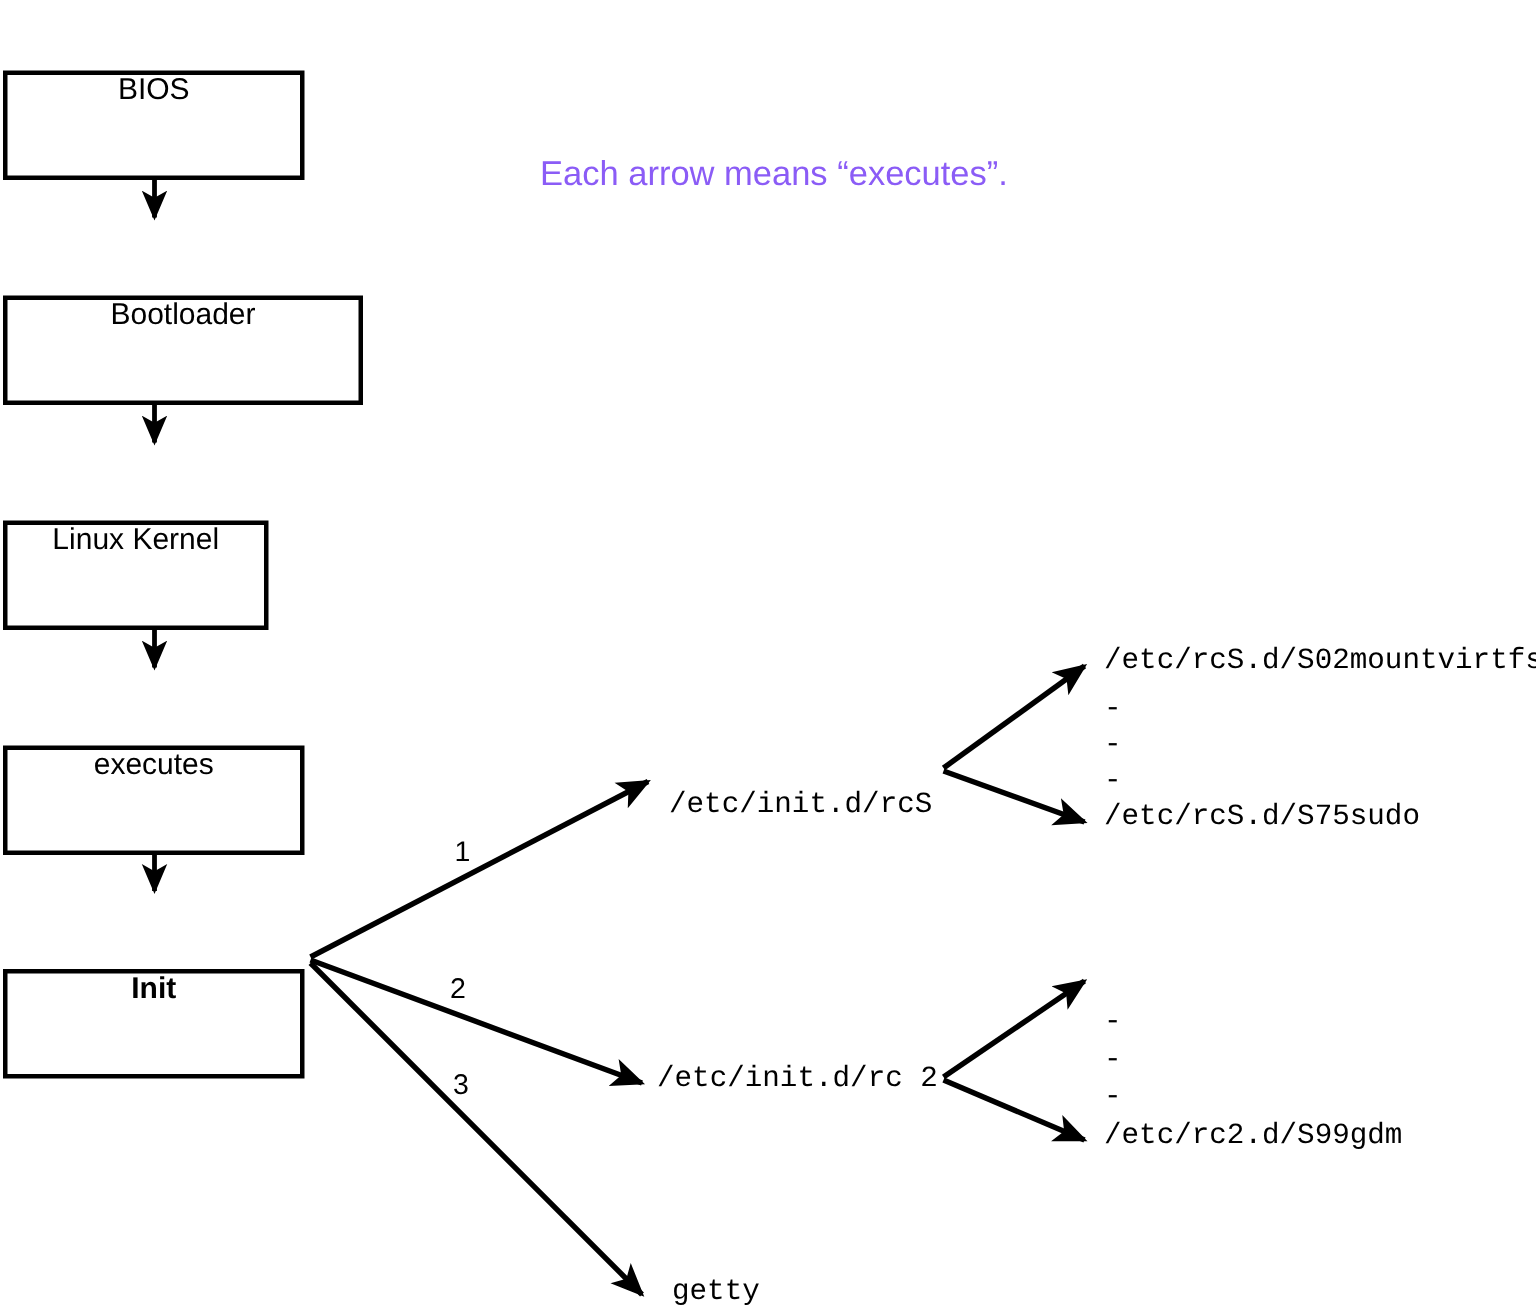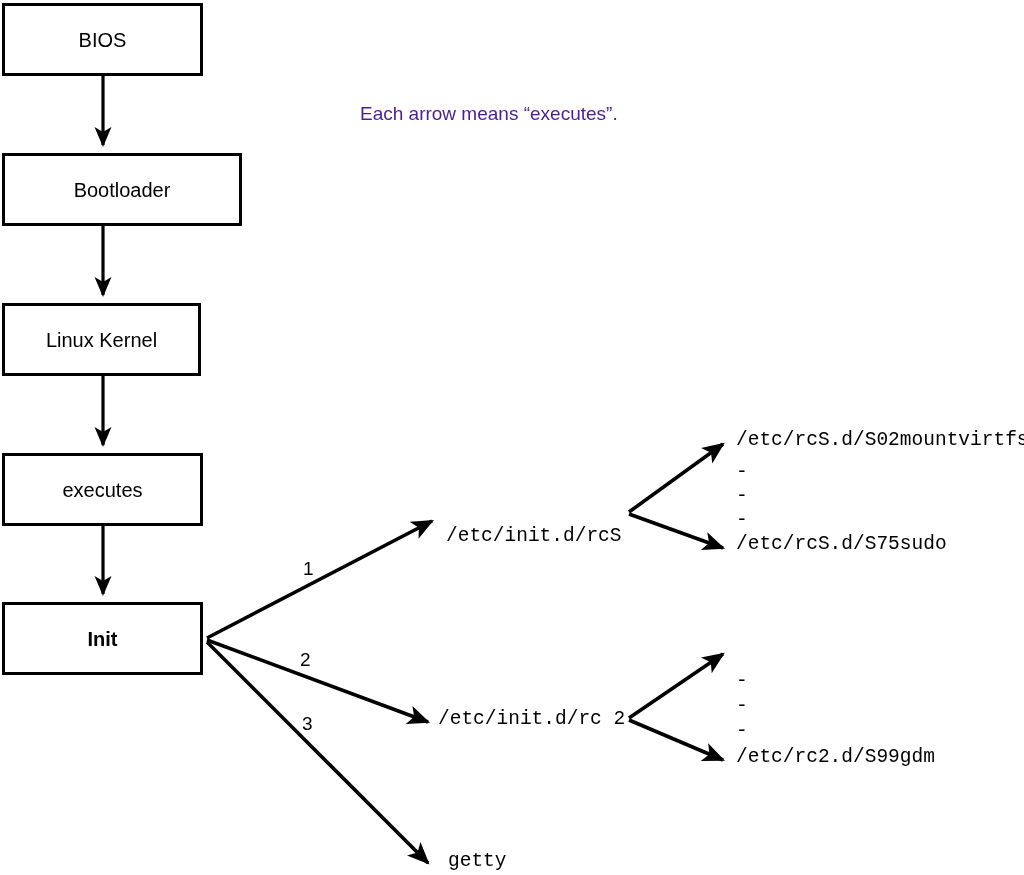--- a/index.html
+++ b/index.html
@@ -26,22 +26,23 @@
     width: 1024px;
     height: 875px;
     display: block;
   }
   .node-box {
     position: absolute;
     box-sizing: border-box;
     background: #ffffff;
     border: 3px solid #000000;
     display: flex;
-    align-items: center;
+    align-items: flex-start;
     justify-content: center;
+    margin-top: 44px;
   }
   .node-label {
     font-family: "Liberation Sans", sans-serif;
     font-size: 20px;
     line-height: 1;
     color: #000000;
     white-space: nowrap;
   }
   .mono-label {
     position: absolute;
@@ -63,23 +64,23 @@
     position: absolute;
     font-family: "Liberation Sans", sans-serif;
     font-size: 19px;
     line-height: 1;
     color: #000000;
     white-space: nowrap;
   }
   .caption-text {
     position: absolute;
     font-family: "Liberation Sans", sans-serif;
-    font-size: 19px;
+    font-size: 23px;
     line-height: 1;
-    color: #4c1d95;
+    color: #8b5cf6;
     white-space: nowrap;
   }
 </style>
 </head>
 <body>
 
 <div id="diagram-root">
 
   <svg id="diagram-svg" viewBox="0 0 1024 875" xmlns="http://www.w3.org/2000/svg">
     <defs>
@@ -113,21 +114,21 @@
   </svg>
 
   <div class="node-box" style="left:2px; top:3px; width:201px; height:73px;">
     <span class="node-label">BIOS</span>
   </div>
 
   <div class="node-box" style="left:2px; top:153px; width:240px; height:73px;">
     <span class="node-label">Bootloader</span>
   </div>
 
-  <div class="node-box" style="left:2px; top:303px; width:199px; height:73px;">
+  <div class="node-box" style="left:2px; top:303px; width:177px; height:73px;">
     <span class="node-label">Linux Kernel</span>
   </div>
 
   <div class="node-box" style="left:2px; top:453px; width:201px; height:73px;">
     <span class="node-label">executes</span>
   </div>
 
   <div class="node-box" style="left:2px; top:602px; width:201px; height:73px;font-weight:bold;">
     <span class="node-label">Init</span>
   </div>

